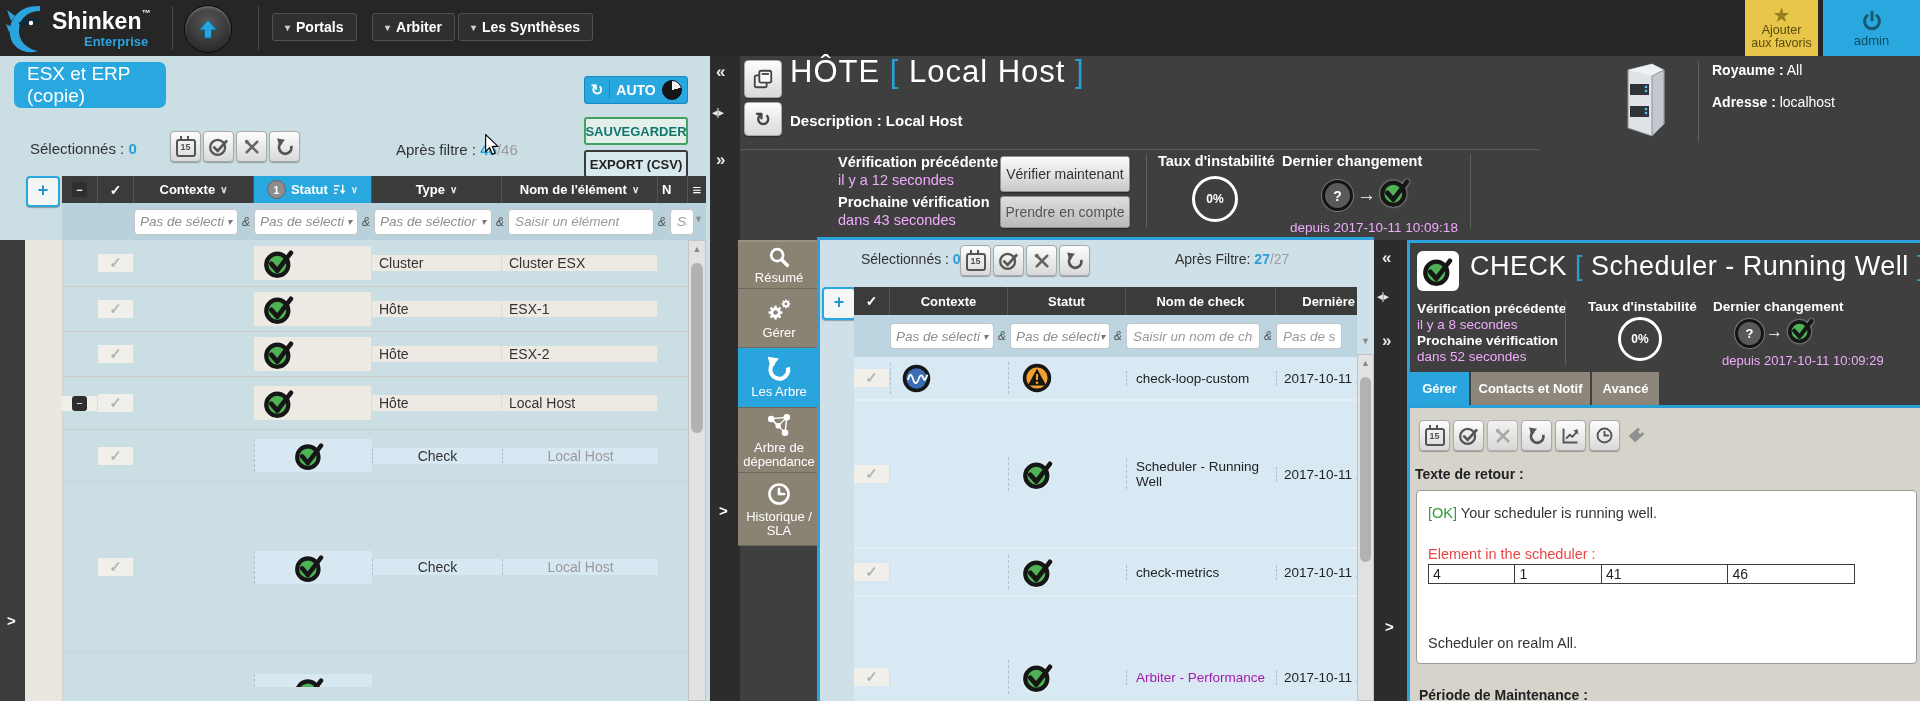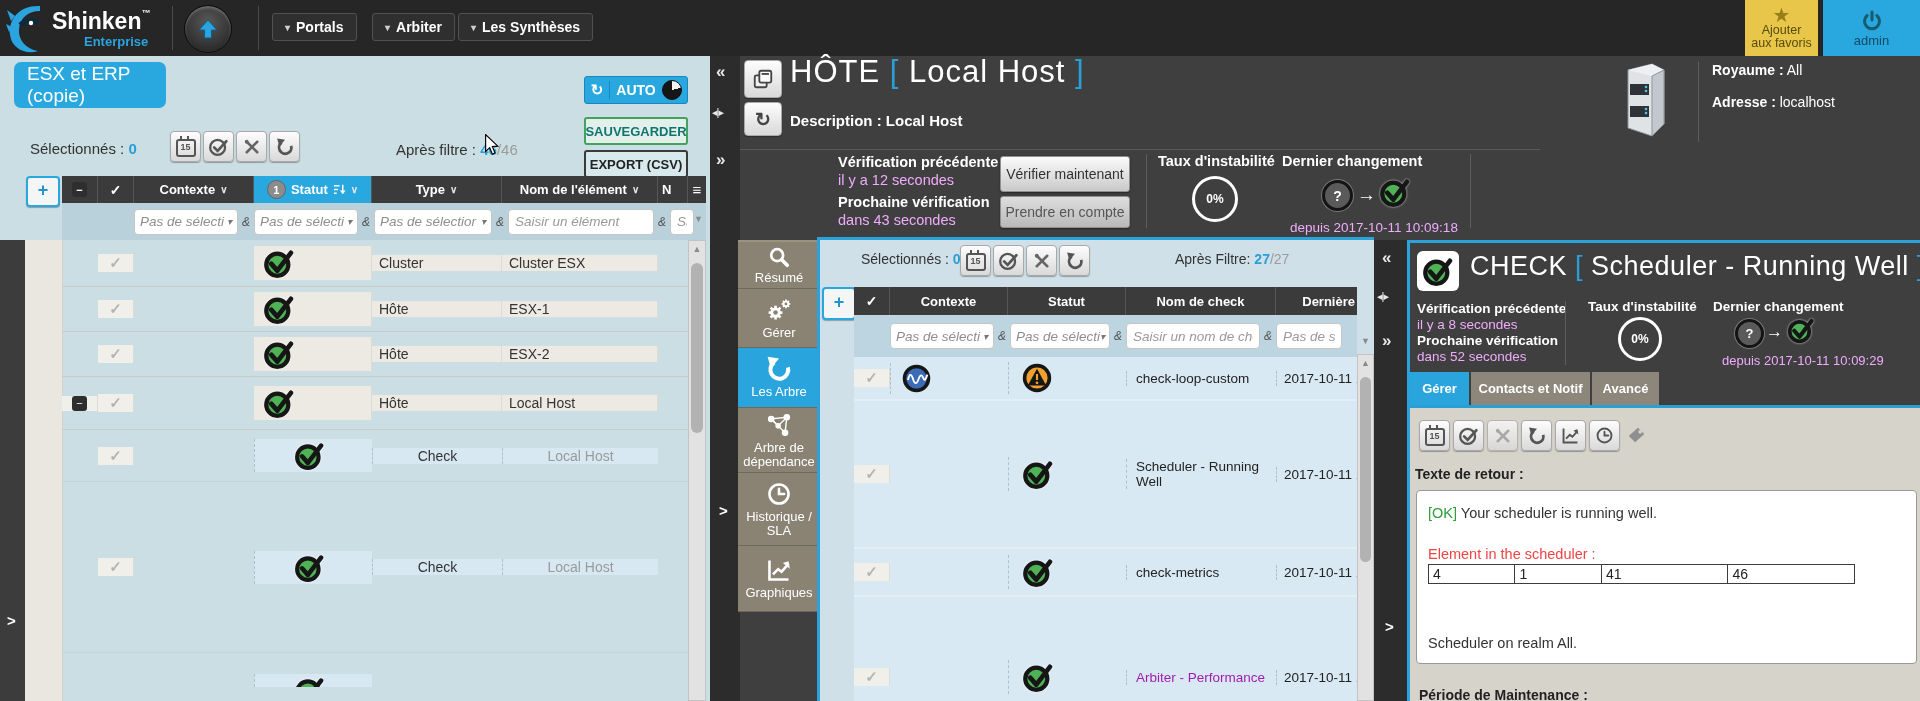--- a/index.html
+++ b/index.html
@@ -526,28 +526,20 @@
       </svg>
       <span style="width:76px">Arbre de dépendance</span>
     </div>
     <div class="sbitem" style="height:73px">
       <svg width="26" height="26" viewBox="0 0 30 30">
           <circle cx="15" cy="15" r="11" fill="none" stroke="#fff" stroke-width="3"></circle>
           <path d="M15 9 v6 h6" fill="none" stroke="#fff" stroke-width="3" stroke-linecap="round"></path>
         </svg>
       <span style="width:76px">Historique / SLA</span>
     </div>
-    <div class="sbitem" style="height:66px">
-      <svg width="26" height="26" viewBox="0 0 30 30">
-          <path d="M4 4 v22 h22" stroke="#fff" stroke-width="3" fill="none"></path>
-          <path d="M8 20 l6 -6 4 3 8 -9" stroke="#fff" stroke-width="3" fill="none"></path>
-          <polygon points="26,5 27.5,13.5 19.5,7" fill="#fff"></polygon>
-        </svg>
-      <span>Graphiques</span>
-    </div>
   </div>
 </div>
 
 <div class="abs" style="left:817px;top:237px;width:557px;height:464px;background:#cfe0e9;border-top:3px solid #2aa3dc;border-left:3px solid #2aa3dc;box-sizing:border-box">
   <span class="abs" style="left:41px;top:11px;font-size:14px;color:#333">
     <span>Sélectionnés :</span> <b class="blue">0</b>
   </span>
   <div class="ibtn" style="left:140px;top:5px;width:29px;height:29px">
     <span class="cal">
         <span class="calnub"></span>

